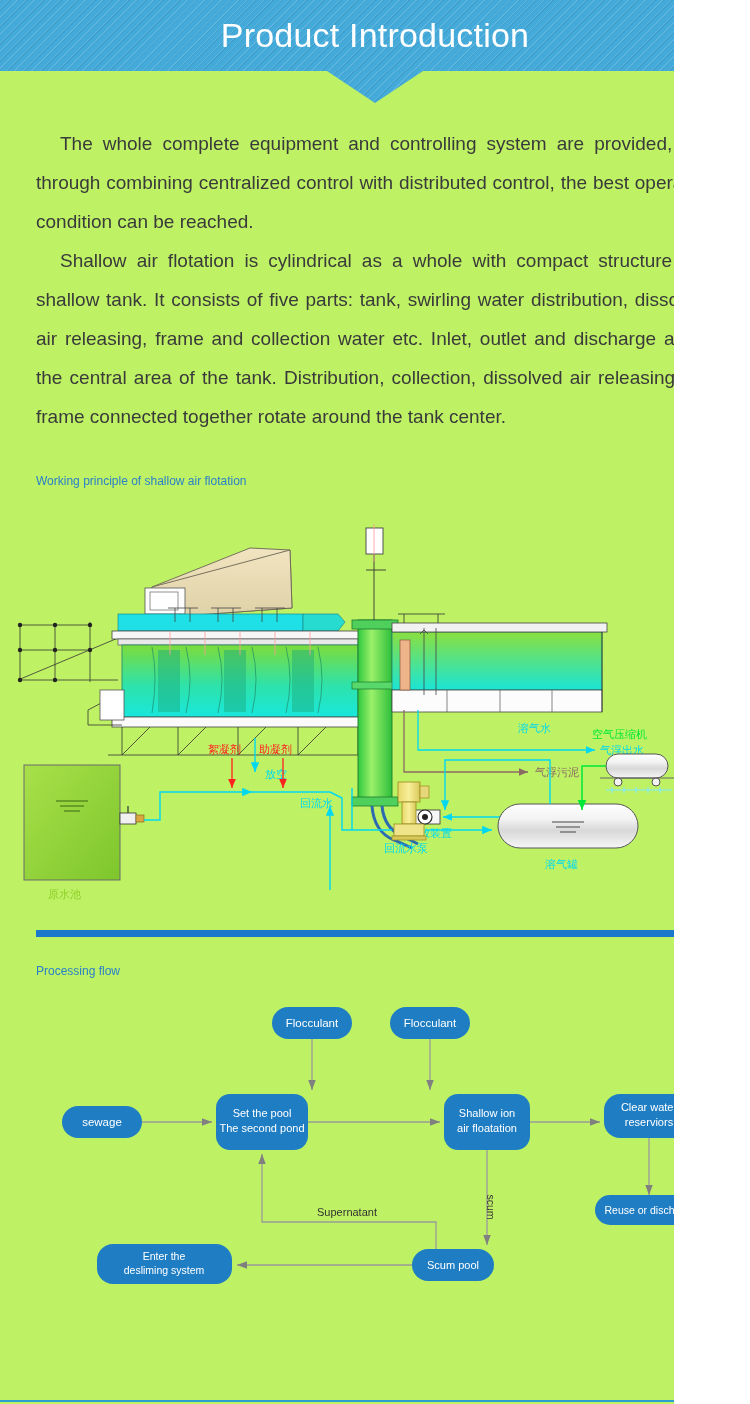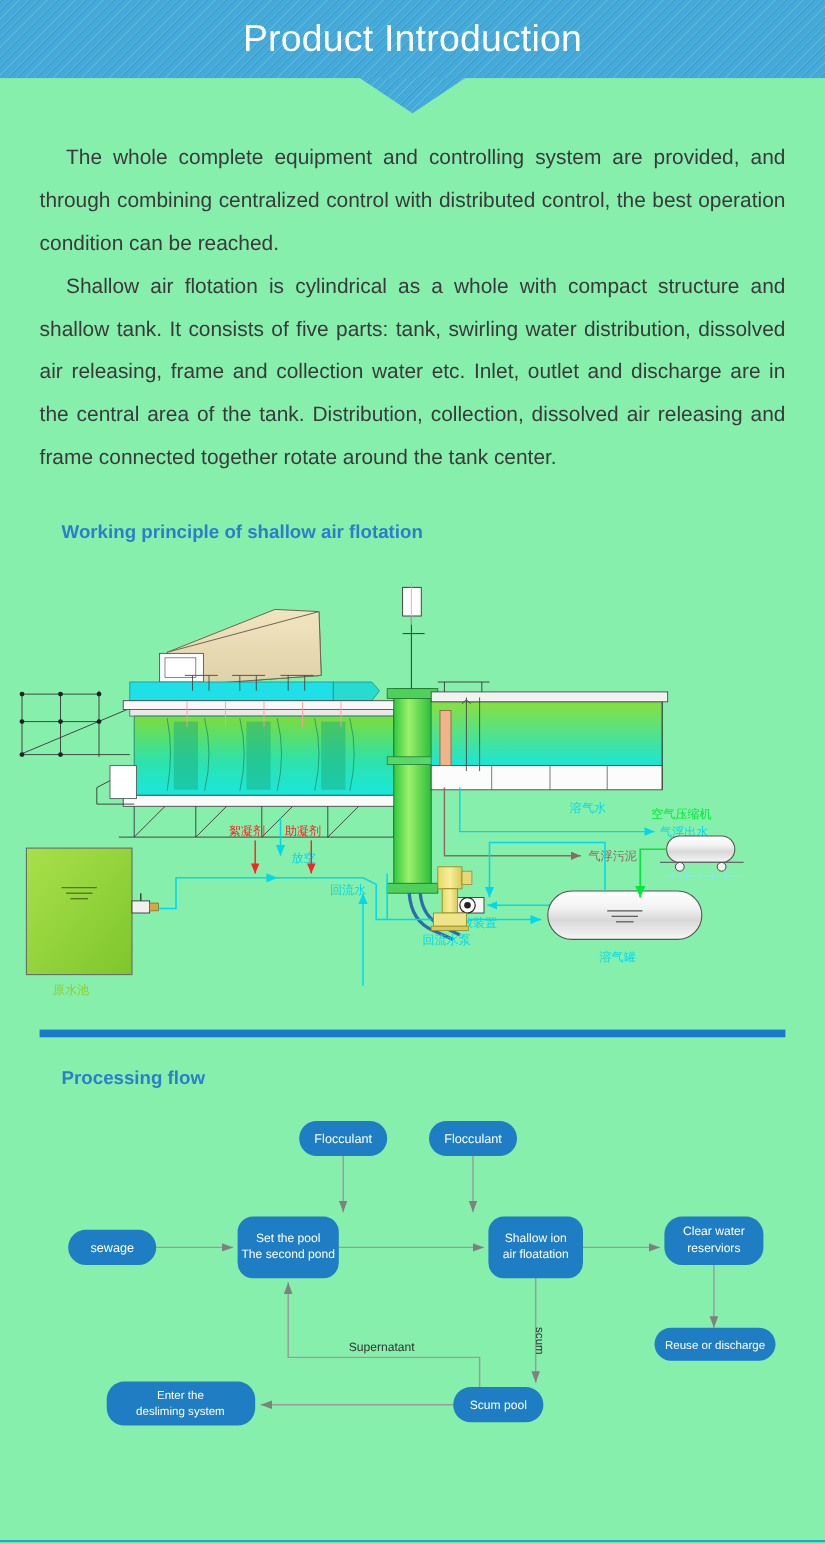--- a/index.html
+++ b/index.html
@@ -3,24 +3,24 @@
 <meta charset="utf-8">
 <style>
   * { box-sizing: border-box; margin: 0; padding: 0; }
   html, body {
     width: 750px;
     background: #ffffff;
     font-family: "Liberation Sans", sans-serif;
   }
   .page {
     position: relative;
-    width: 750px;
+    width: 674px;
     height: 1404px;
     overflow: hidden;
-    background: #86efac;
+    background: #bef264;
   }
 
   
   .header {
     position: relative;
     width: 750px;
     height: 71px;
     background-color: #44aada;
     background-image: repeating-linear-gradient(
         135deg,
@@ -76,23 +76,23 @@
     color: #3a3a3a;
     font-size: 19px;
     line-height: 39px;
     text-align: justify;
   }
   .body-text p { text-indent: 24px; }
 
   
   .section-heading {
     color: #2a7fc9;
-    font-size: 17px;
-    font-weight: bold;
-    margin-left: 56px;
+    font-size: 12px;
+    font-weight: normal;
+    margin-left: 36px;
   }
   .rule-bar {
     width: 678px;
     height: 7px;
     background: #1b79cb;
     margin: 0 0 0 36px;
   }
 
   
   .diagram-wrap { margin-top: 22px; }

